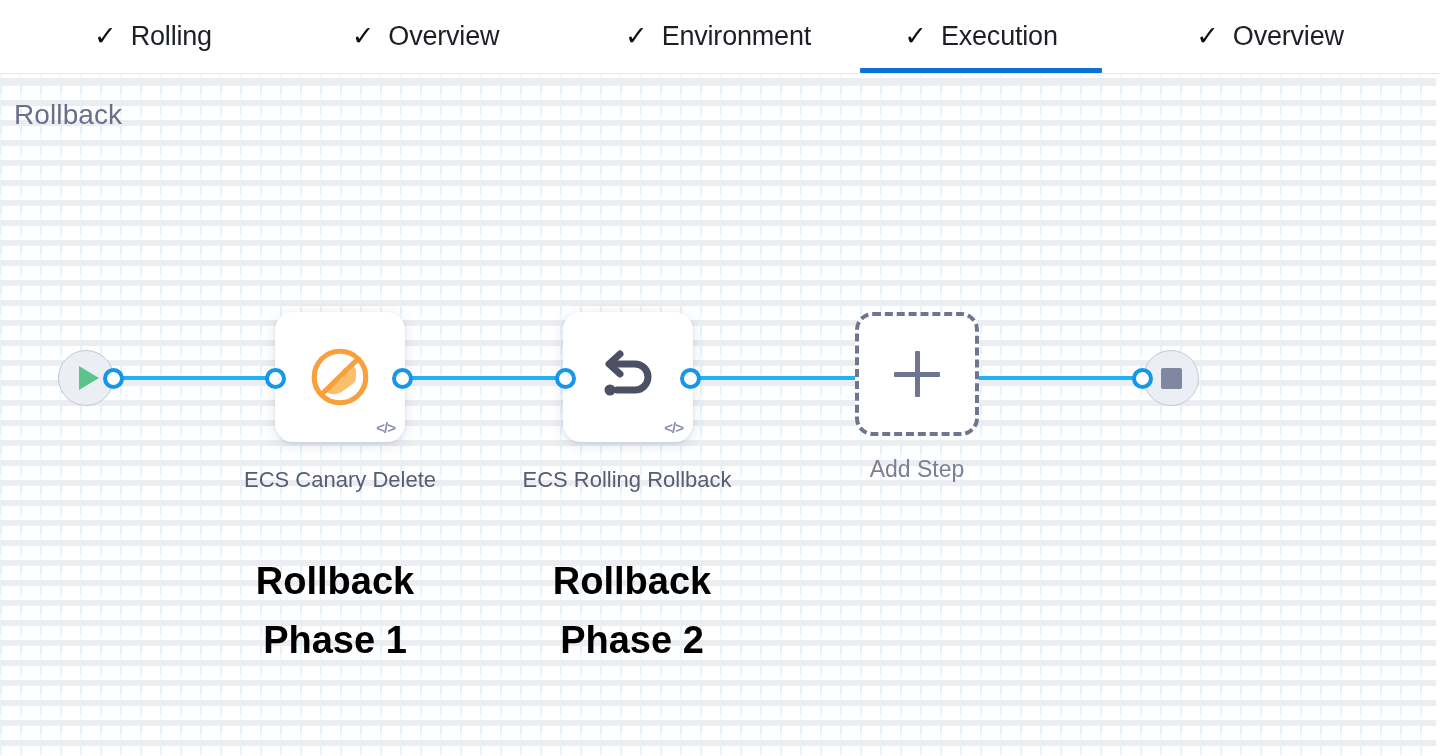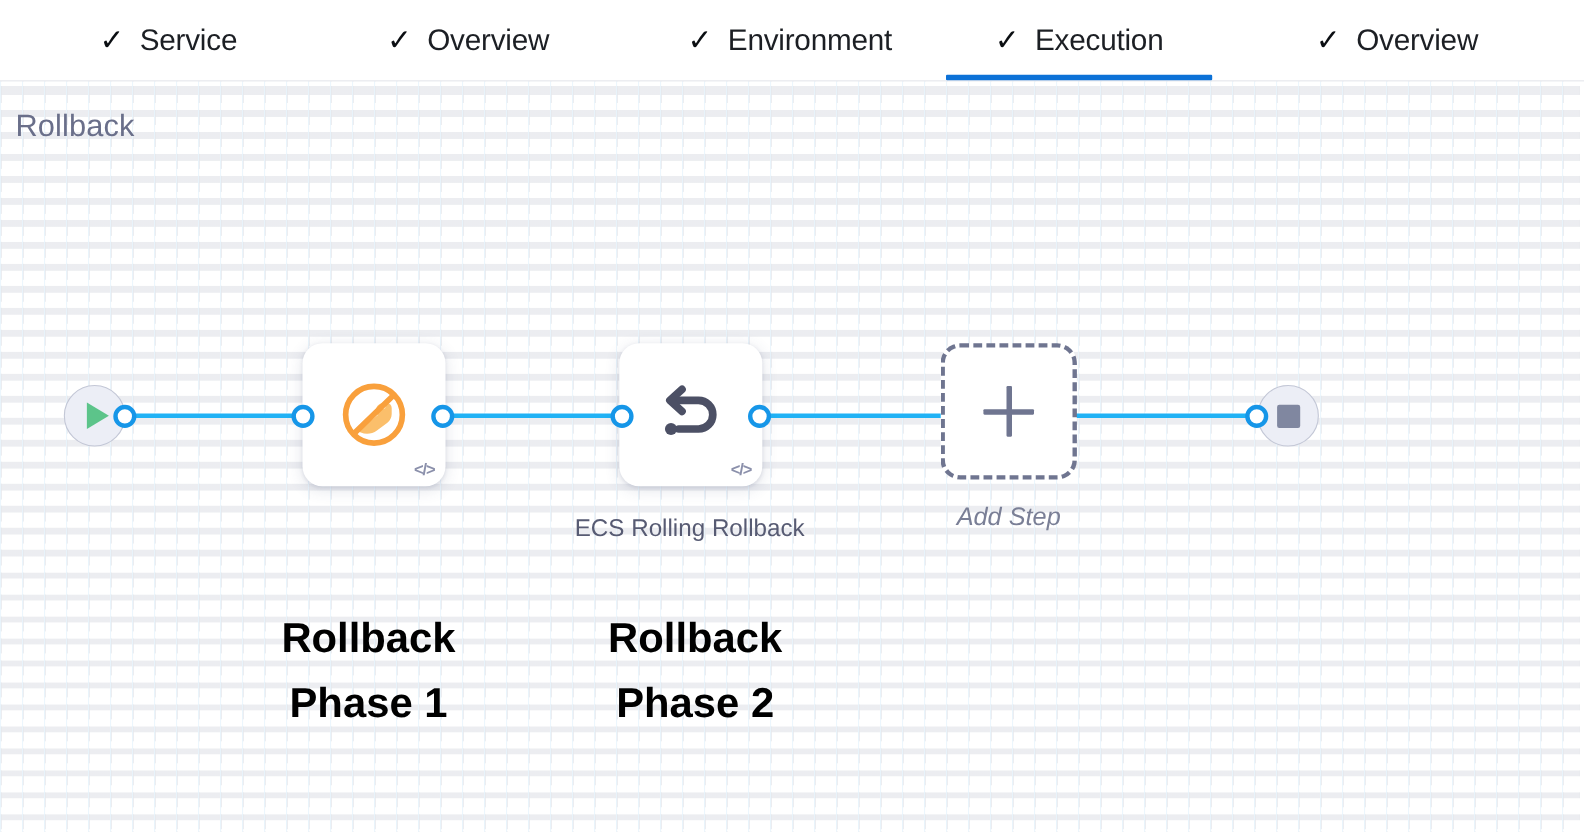--- a/index.html
+++ b/index.html
@@ -274,21 +274,21 @@
 </style>
 </head>
 <body>
 
 <div id="app">
 
   <div class="tabbar">
 
     <div class="tab" style="left:28px; width:250px;">
       <span class="check">✓</span>
-      <span class="tab-label">Service</span>
+      <span class="tab-label">Rolling</span>
 
     </div>
 
     <div class="tab" style="left:318px; width:215px;">
       <span class="check">✓</span>
       <span class="tab-label">Overview</span>
 
     </div>
 
     <div class="tab" style="left:573px; width:290px;">
@@ -335,35 +335,36 @@
 
       <div class="step" style="left:275px;">
         <svg width="66" height="66" viewBox="0 0 64 64">
           <circle cx="32" cy="32" r="25" fill="none" stroke="#f9a03c" stroke-width="5"></circle>
           <path d="M40 22c-3.4 0-6.2 2.8-6.2 6.2 0 1.6.6 3 1.6 4.1L20 44.5c-1.2.9-1 2.6.4 3.2 4.6 1.9 10 1.3 14.2-1.8l9.2-6.9c2.4-1.8 3.8-4.6 3.8-7.6V26c0-2.2-1.8-4-4-4z" fill="#fbbf6b"></path>
           <path d="M40.5 26.8a1.7 1.7 0 1 0 0-3.4 1.7 1.7 0 0 0 0 3.4z" fill="#ffffff"></path>
           <line x1="15" y1="48" x2="49" y2="15" stroke="#f9a03c" stroke-width="5" stroke-linecap="round"></line>
         </svg>
         <span class="code-badge">&lt;/&gt;</span>
       </div>
+      <div class="step-label" style="left:235px;">ECS Canary Delete</div>
 
       <div class="step" style="left:563px;">
         <svg width="66" height="62" viewBox="0 0 66 62">
           <path d="M16 18 H40 a13 13 0 0 1 0 26 H22" fill="none" stroke="#4c5065" stroke-width="7" stroke-linecap="round" stroke-linejoin="round"></path>
           <path d="M25 8 L14 18 L25 28" fill="none" stroke="#4c5065" stroke-width="7" stroke-linecap="round" stroke-linejoin="round"></path>
           <circle cx="15" cy="44" r="5.5" fill="#4c5065"></circle>
         </svg>
         <span class="code-badge">&lt;/&gt;</span>
       </div>
       <div class="step-label" style="left:522px;">ECS Rolling Rollback</div>
 
       <div class="addstep" style="left:855px;">
         <span class="plus"></span>
       </div>
-      <div class="addstep-label" style="left:812px;font-style:italic;">Add Step</div>
+      <div class="addstep-label" style="left:812px;">Add Step</div>
 
       <div class="terminal" style="left:1143px;">
         <span class="stop-sq"></span>
       </div>
 
       <div class="annotation" style="left:185px; top:478px;">Rollback
 Phase 1</div>
 
       <div class="annotation" style="left:482px; top:478px;">Rollback
 Phase 2</div>

